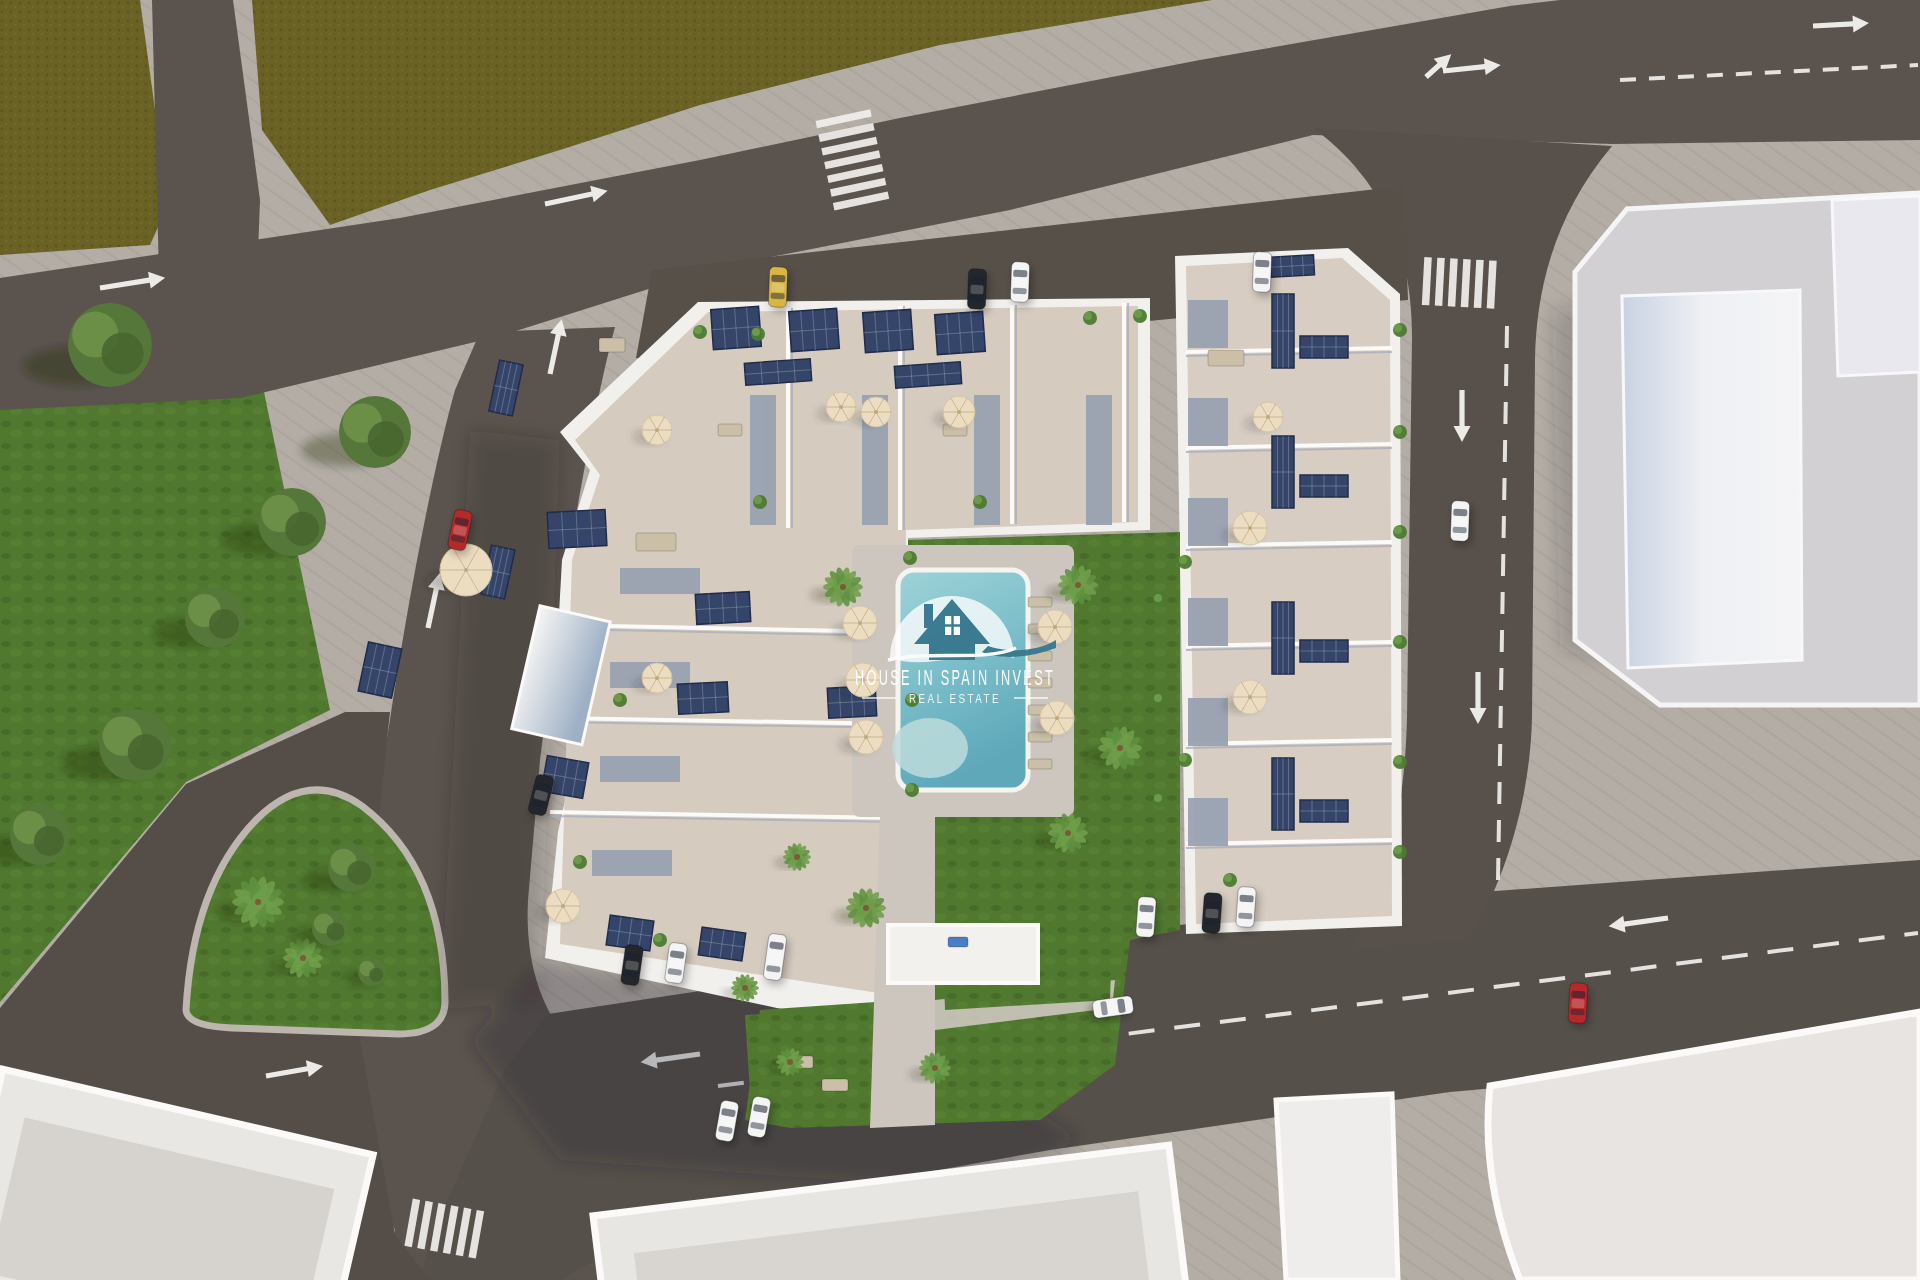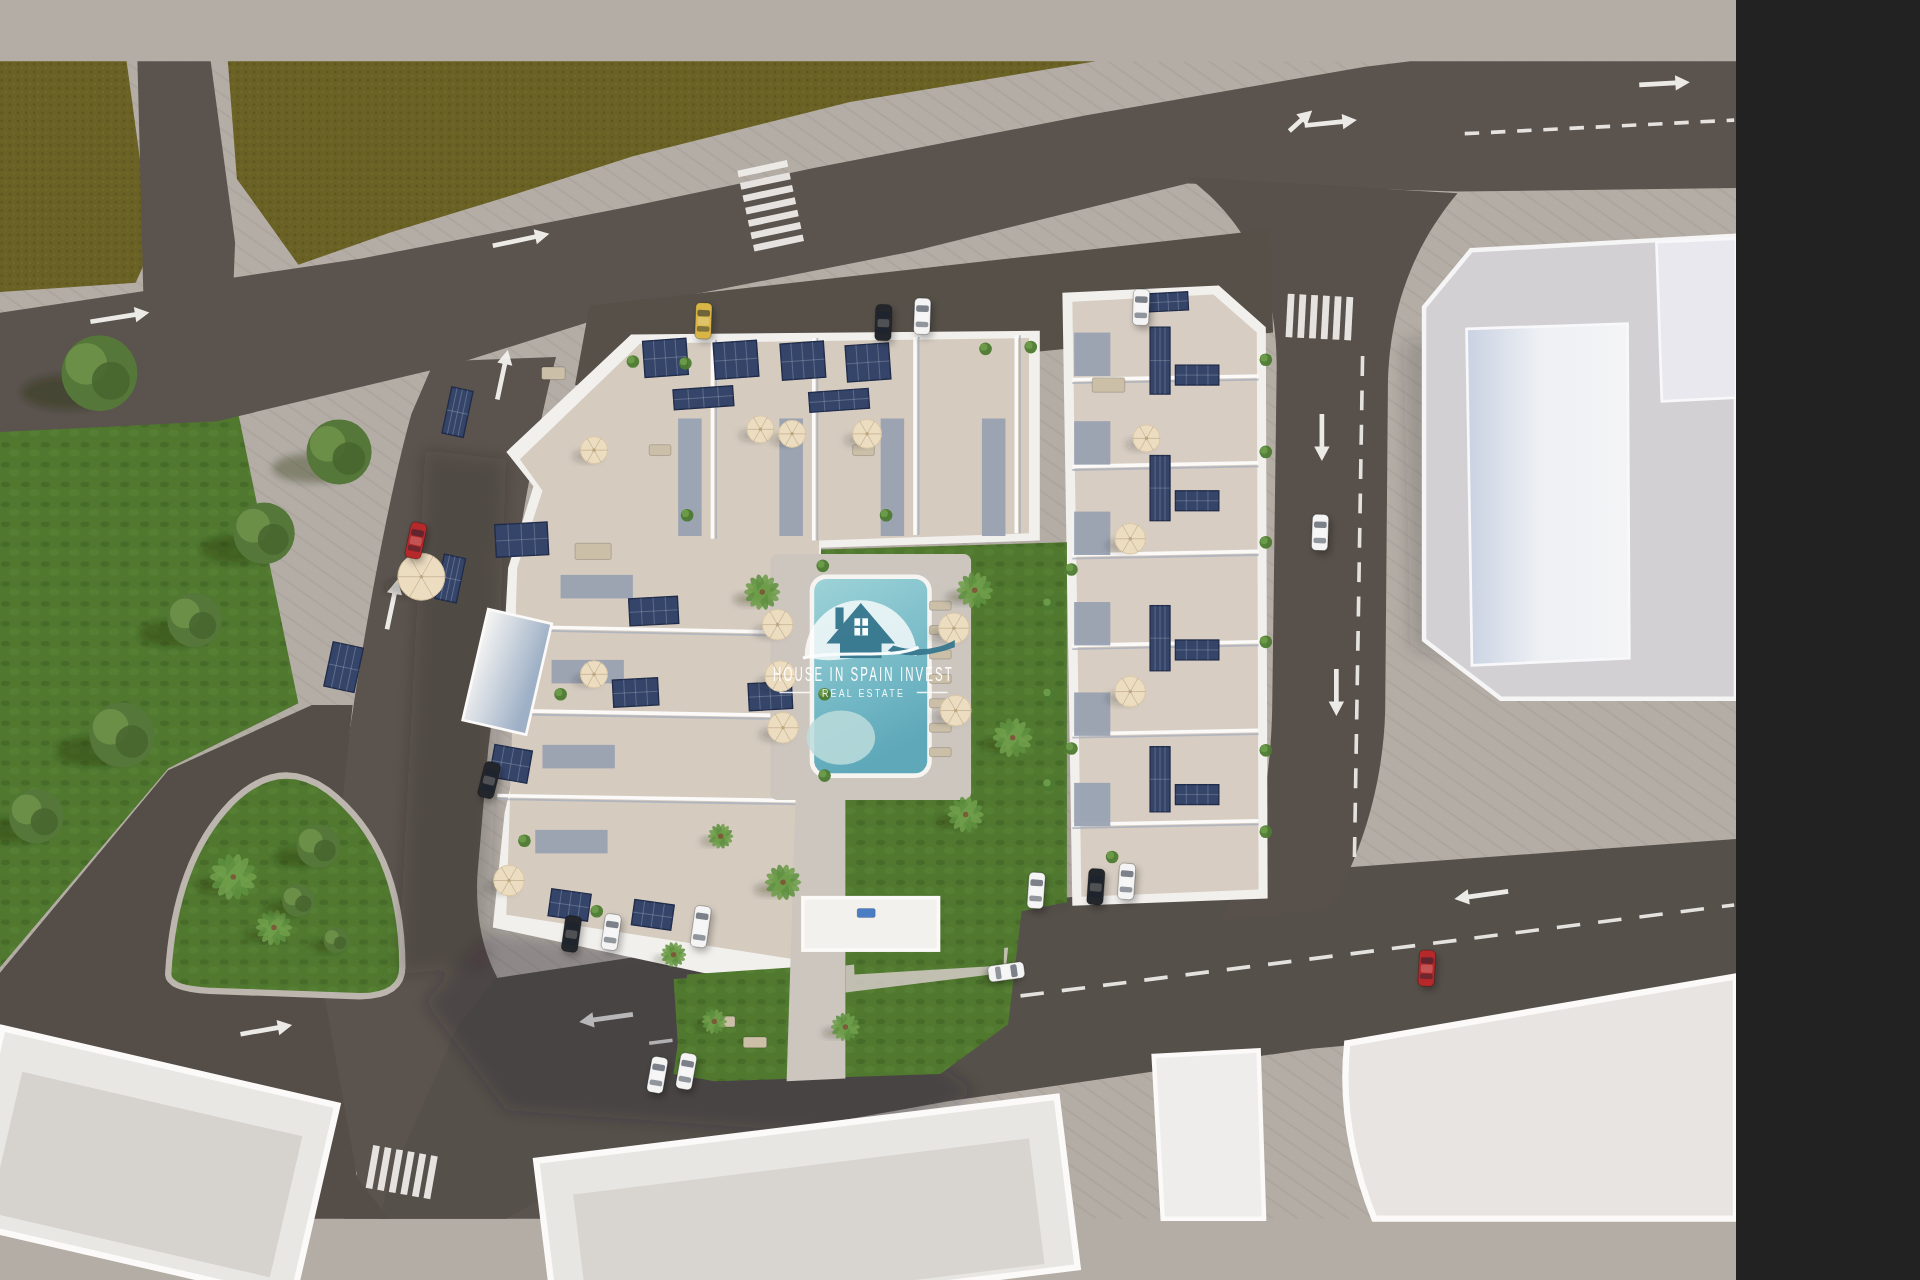--- a/index.html
+++ b/index.html
@@ -1,16 +1,16 @@
 <!DOCTYPE html>
 <html><head>
 <meta charset="utf-8">
 <style>
   html,body{margin:0;padding:0;background:#222;font-family:"Liberation Sans",sans-serif;}
-  .stage{position:relative;width:1736px;height:1280px;overflow:hidden;background:#b4ada6;}
+  .stage{position:relative;width:1920px;height:1280px;overflow:hidden;background:#b4ada6;}
   .stage svg{display:block;width:100%;height:100%;}
   .logo-text{font-family:"Liberation Sans",sans-serif;fill:#ffffff;}
 </style>
 </head>
 <body>
 
 <div class="stage">
 <svg viewBox="0 0 1920 1280" xmlns="http://www.w3.org/2000/svg">
   <defs>
     <filter id="soft" x="-40%" y="-40%" width="180%" height="180%">

